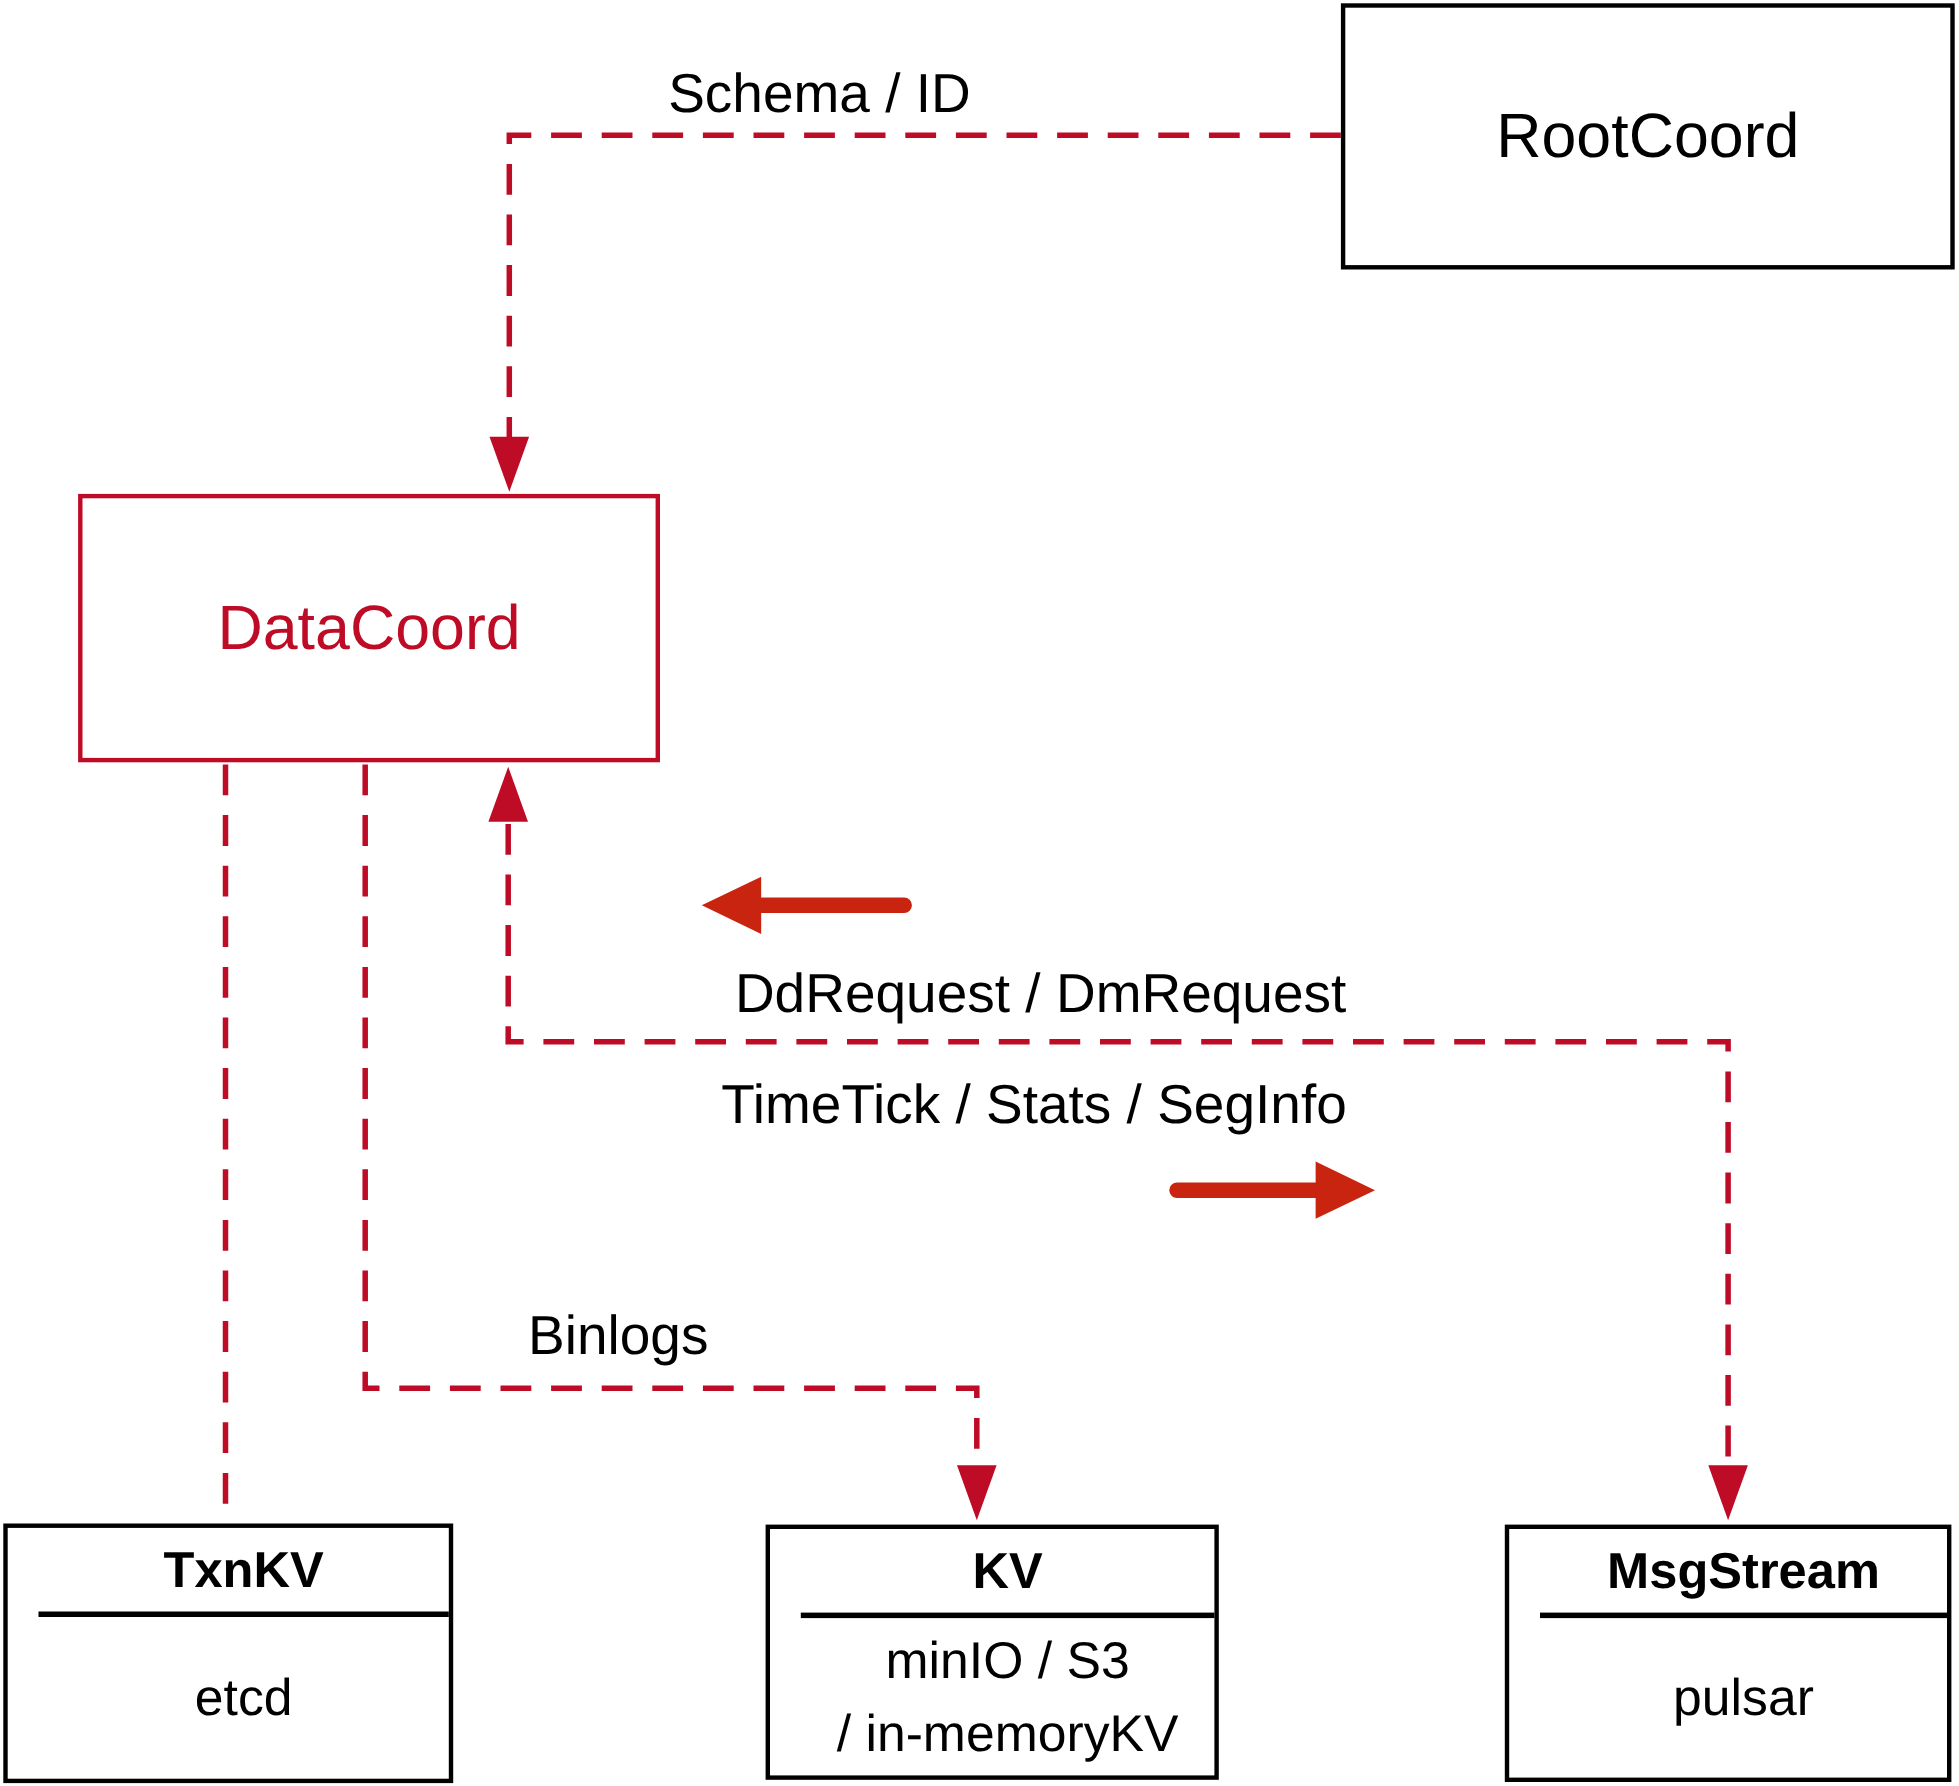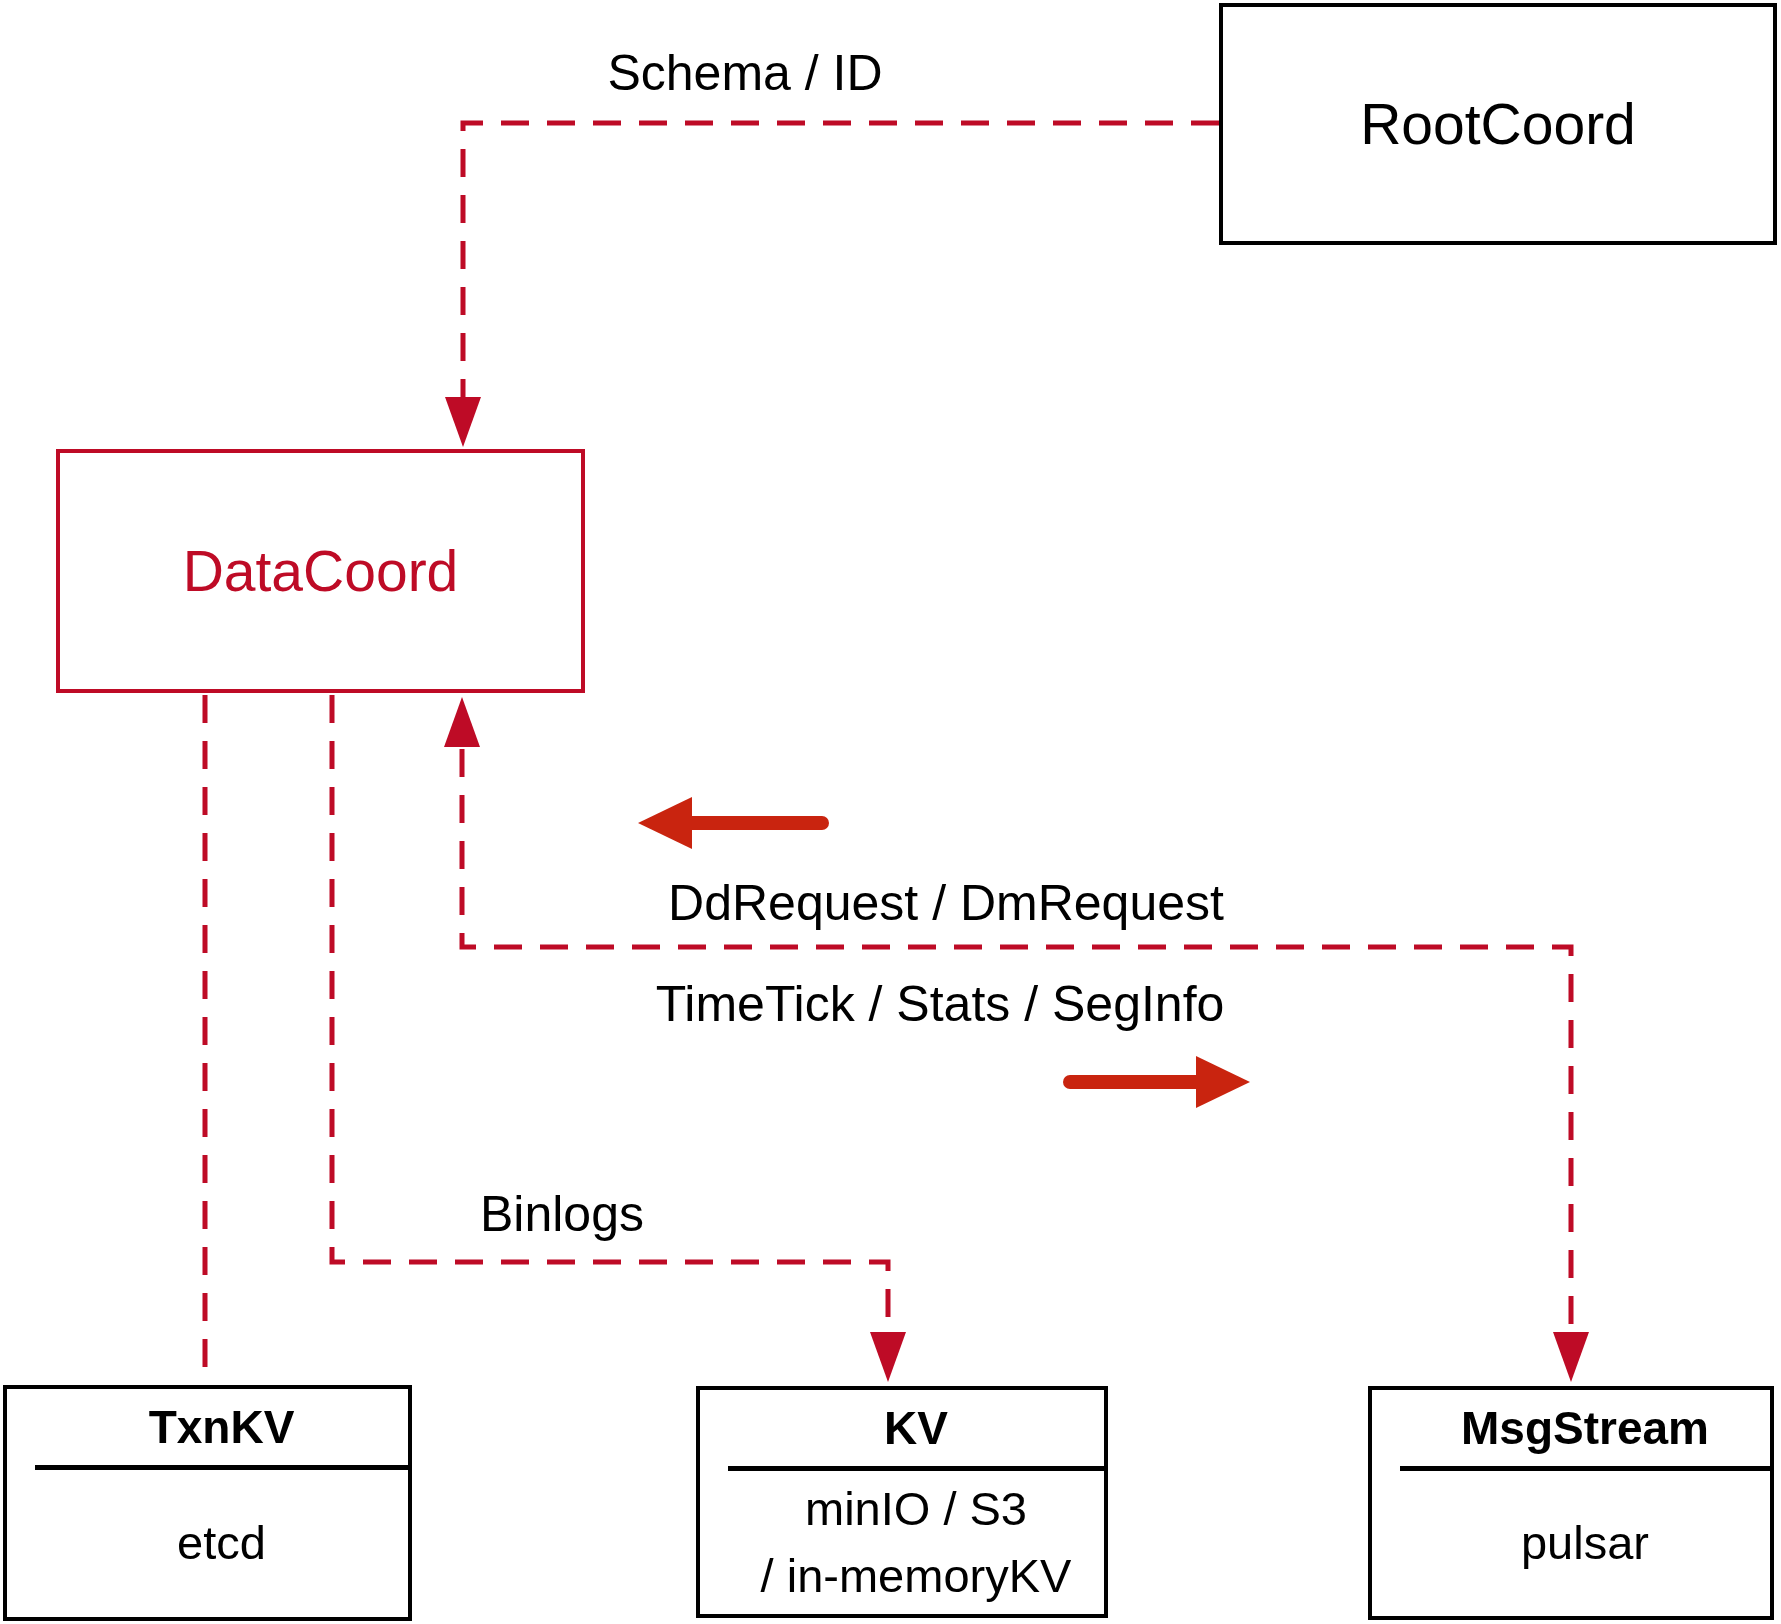--- a/index.html
+++ b/index.html
@@ -14,21 +14,21 @@
   .box{
     position:absolute;
     box-sizing:border-box;
     background:#fff;
     display:flex;align-items:center;justify-content:center;
   }
   .box-black{border:4px solid var(--box-black);}
   .box-red{border:4px solid var(--line-red);}
   #rootcoord{left:1219px;top:3px;width:558px;height:242px;}
   #rootcoord .box-label{font-size:57px;color:var(--box-black);}
-  #datacoord{left:56px;top:449px;width:529px;height:244px;}
+  #datacoord{left:71px;top:449px;width:529px;height:244px;}
   #datacoord .box-label{font-size:57px;color:var(--line-red);}
   
   .tablebox{position:absolute;box-sizing:border-box;border:4px solid var(--box-black);background:#fff;display:flex;flex-direction:column;padding-left:28px;}
   .tablebox .hd{
     box-sizing:border-box;height:81px;border-bottom:5px solid var(--box-black);
     display:flex;align-items:center;justify-content:center;
     font-weight:bold;font-size:46px;color:var(--box-black);
   }
   .tablebox .bd{
     flex:1;display:flex;flex-direction:column;align-items:center;justify-content:center;
@@ -104,18 +104,18 @@
     </div>
   </div>
 
   <div class="tablebox" id="msgstream">
     <div class="hd">MsgStream</div>
     <div class="bd">
       <span>pulsar</span>
     </div>
   </div>
 
-  <span class="lbl" style="left:745px;top:44px;">Schema / ID</span>
+  <span class="lbl" style="left:745px;top:56px;">Schema / ID</span>
   <span class="lbl" style="left:946px;top:874px;">DdRequest / DmRequest</span>
   <span class="lbl" style="left:940px;top:975px;">TimeTick / Stats / SegInfo</span>
   <span class="lbl" style="left:562px;top:1185px;">Binlogs</span>
 
 </div>
 
 </body></html>

